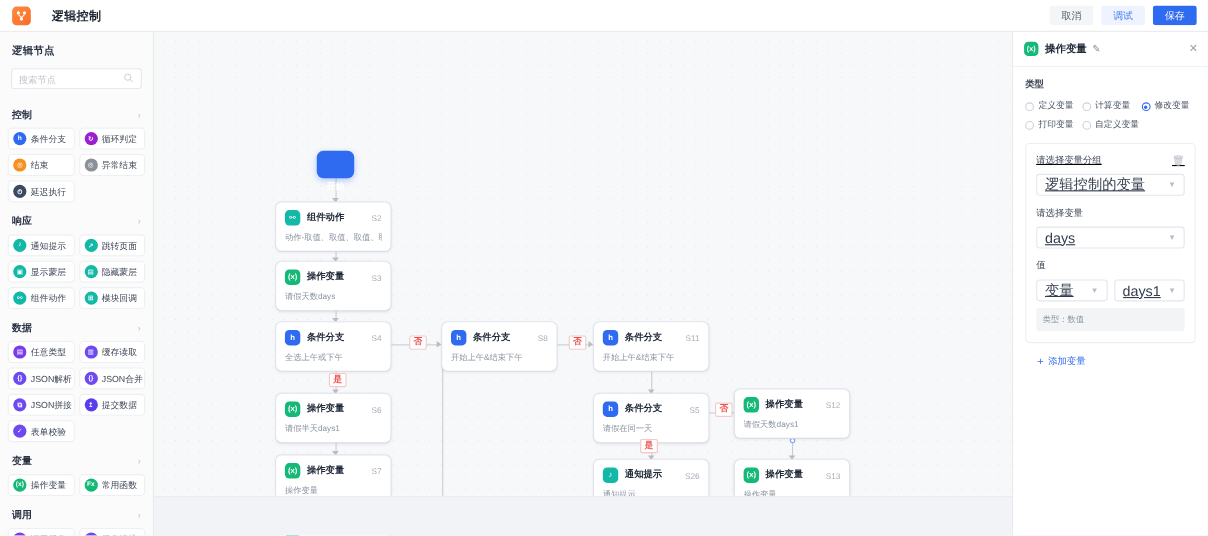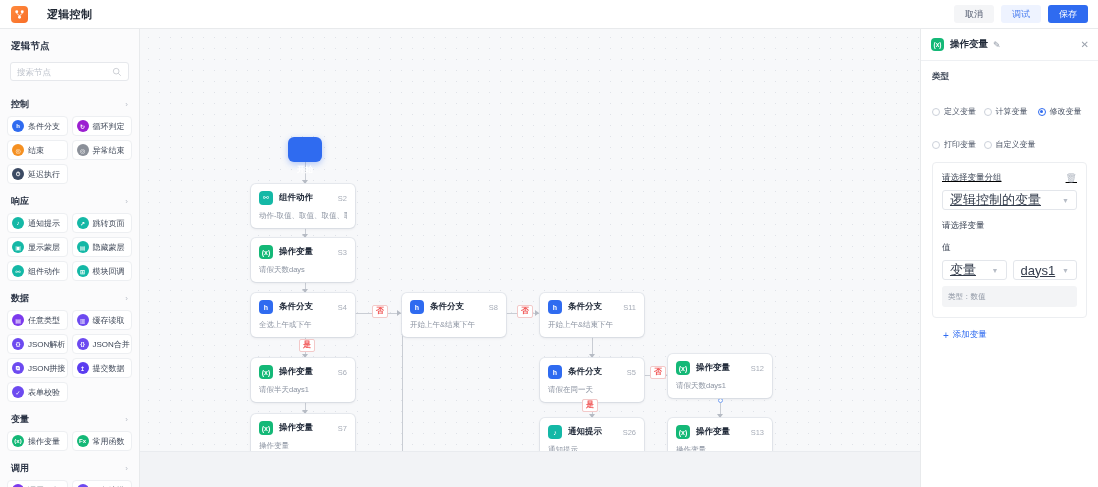--- a/index.html
+++ b/index.html
@@ -161,21 +161,21 @@
     display: flex; align-items: center; justify-content: center; margin-right: 6px;
   }
   .rp-tt { font-size: 9.5px; font-weight: 700; color: #222b3a; margin-right: 5px; }
   .rp-edit { color: #8b93a1; font-size: 9px; cursor: pointer; }
   .rp-sp { flex: 1; }
   .rp-close { color: #9aa1ac; font-size: 10px; cursor: pointer; }
 
   .rp-body { flex: 1; padding: 10px 11px 0 11px; overflow: hidden; }
   .fl { font-size: 8.5px; color: #3d4656; font-weight: 700; margin-bottom: 7px; }
   .radios { display: grid; grid-template-columns: 1fr 1fr 1fr; gap: 6px 2px; margin-bottom: 12px; }
-  .radio { display: flex; align-items: center; cursor: pointer; margin-top: 16px; }
+  .radio { display: flex; align-items: flex-end; cursor: pointer; }
   .rdot {
     width: 8px; height: 8px; border-radius: 50%; border: 1px solid #ccd1da;
     background: #fff; flex: 0 0 8px; margin-right: 4px; position: relative;
   }
   .radio.on .rdot { border-color: #2f6bf0; }
   .radio.on .rdot::after {
     content: ''; position: absolute; inset: 1.5px; border-radius: 50%; background: #2f6bf0;
   }
   .rtx { font-size: 8px; color: #4a5364; white-space: nowrap; }
 
@@ -558,20 +558,24 @@
           <div class="cardrow">
             <div class="cardlb">请选择变量分组</div>
             <div class="trash">🗑</div>
           </div>
           <div class="sel">
             <div class="sv">逻辑控制的变量</div>
             <div class="sc">▼</div>
           </div>
 
           <div class="cardlb mt10">请选择变量</div>
+          <div class="sel mt6">
+            <div class="sv">days</div>
+            <div class="sc">▼</div>
+          </div>
 
           <div class="cardlb mt10">值</div>
           <div class="duo mt6">
             <div class="sel">
               <div class="sv">变量</div>
               <div class="sc">▼</div>
             </div>
             <div class="sel">
               <div class="sv">days1</div>
               <div class="sc">▼</div>

